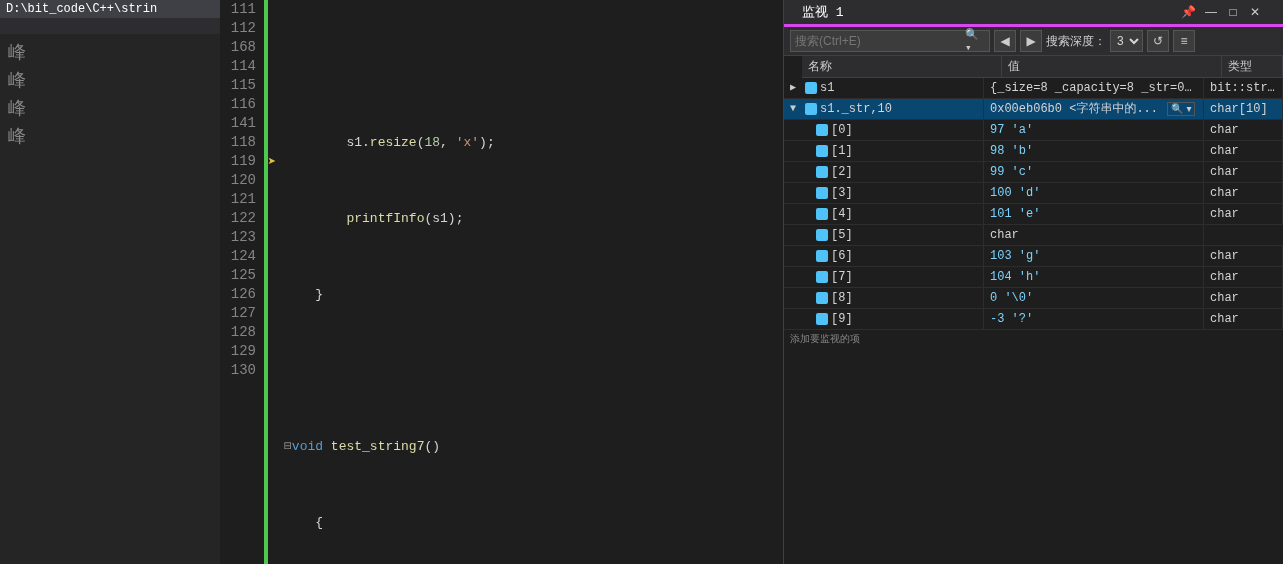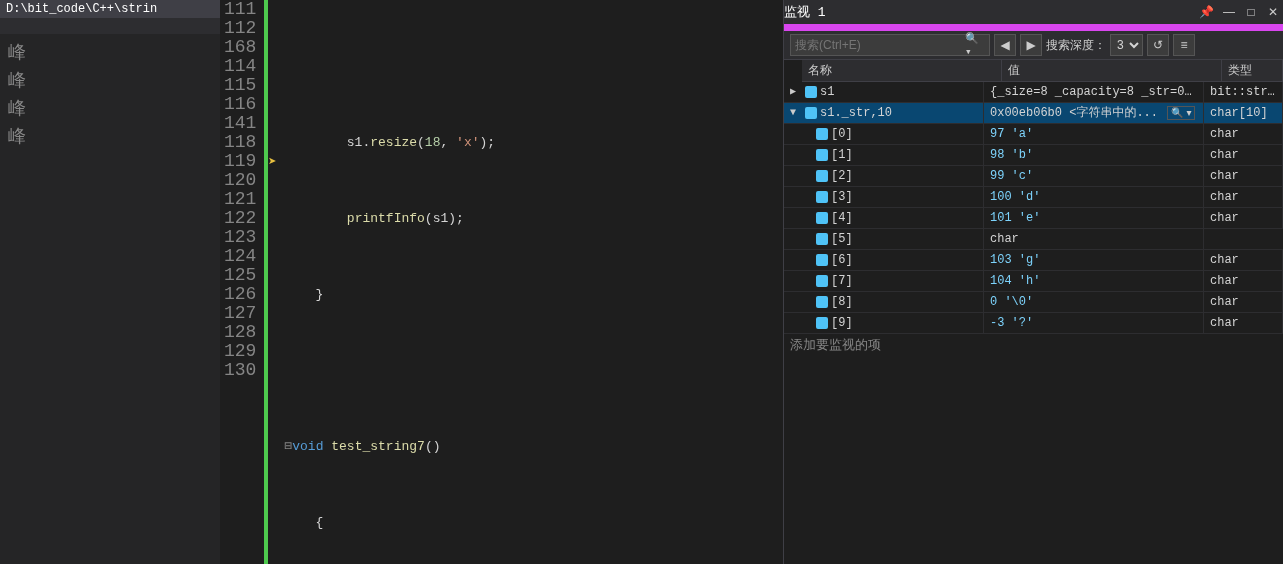--- a/index.html
+++ b/index.html
@@ -62,21 +62,21 @@
       overflow: hidden;
       background: #1e1e1e;
     }
     .line-numbers {
       background: #1e1e1e;
       color: #858585;
       text-align: right;
       padding: 0 8px 0 4px;
       user-select: none;
       min-width: 44px;
-      font-size: 18px;
+      font-size: 14px;
       line-height: 19px;
     }
     .line-numbers div {
       height: 19px;
     }
     .gutter {
       width: 16px;
       background: #1e1e1e;
       position: relative;
     }
@@ -123,22 +123,22 @@
       background: #1e1e1e;
       border-left: 1px solid #3f3f46;
       display: flex;
       flex-direction: column;
       color: #d4d4d4;
     }
     .watch-header {
       background: #2d2d30;
       display: flex;
       align-items: center;
-      padding: 2px 0;
-      border-bottom: 7px solid #d946ef;
+      padding: 2px 18px;
+      border-bottom: 3px solid #d946ef;
       font-size: 13px;
     }
     .watch-title {
       flex: 1;
       color: #fff;
       font-size: 13px;
     }
     .watch-header-icons {
       display: flex;
       gap: 2px;
@@ -276,21 +276,21 @@
       color: #ccc;
       font-size: 10px;
       padding: 0 3px;
       cursor: pointer;
       height: 14px;
       margin-left: 2px;
     }
     .add-watch-row {
       padding: 2px 6px;
       color: #858585;
-      font-size: 13px;
+      font-size: 10px;
       cursor: pointer;
     }
   </style>
 </head>
 <body>
 
 <div class="left-sidebar">
   <div class="left-sidebar-header">D:\bit_code\C++\strin</div>
   <div class="left-sidebar-icons">
     <div class="sidebar-icon-row">

